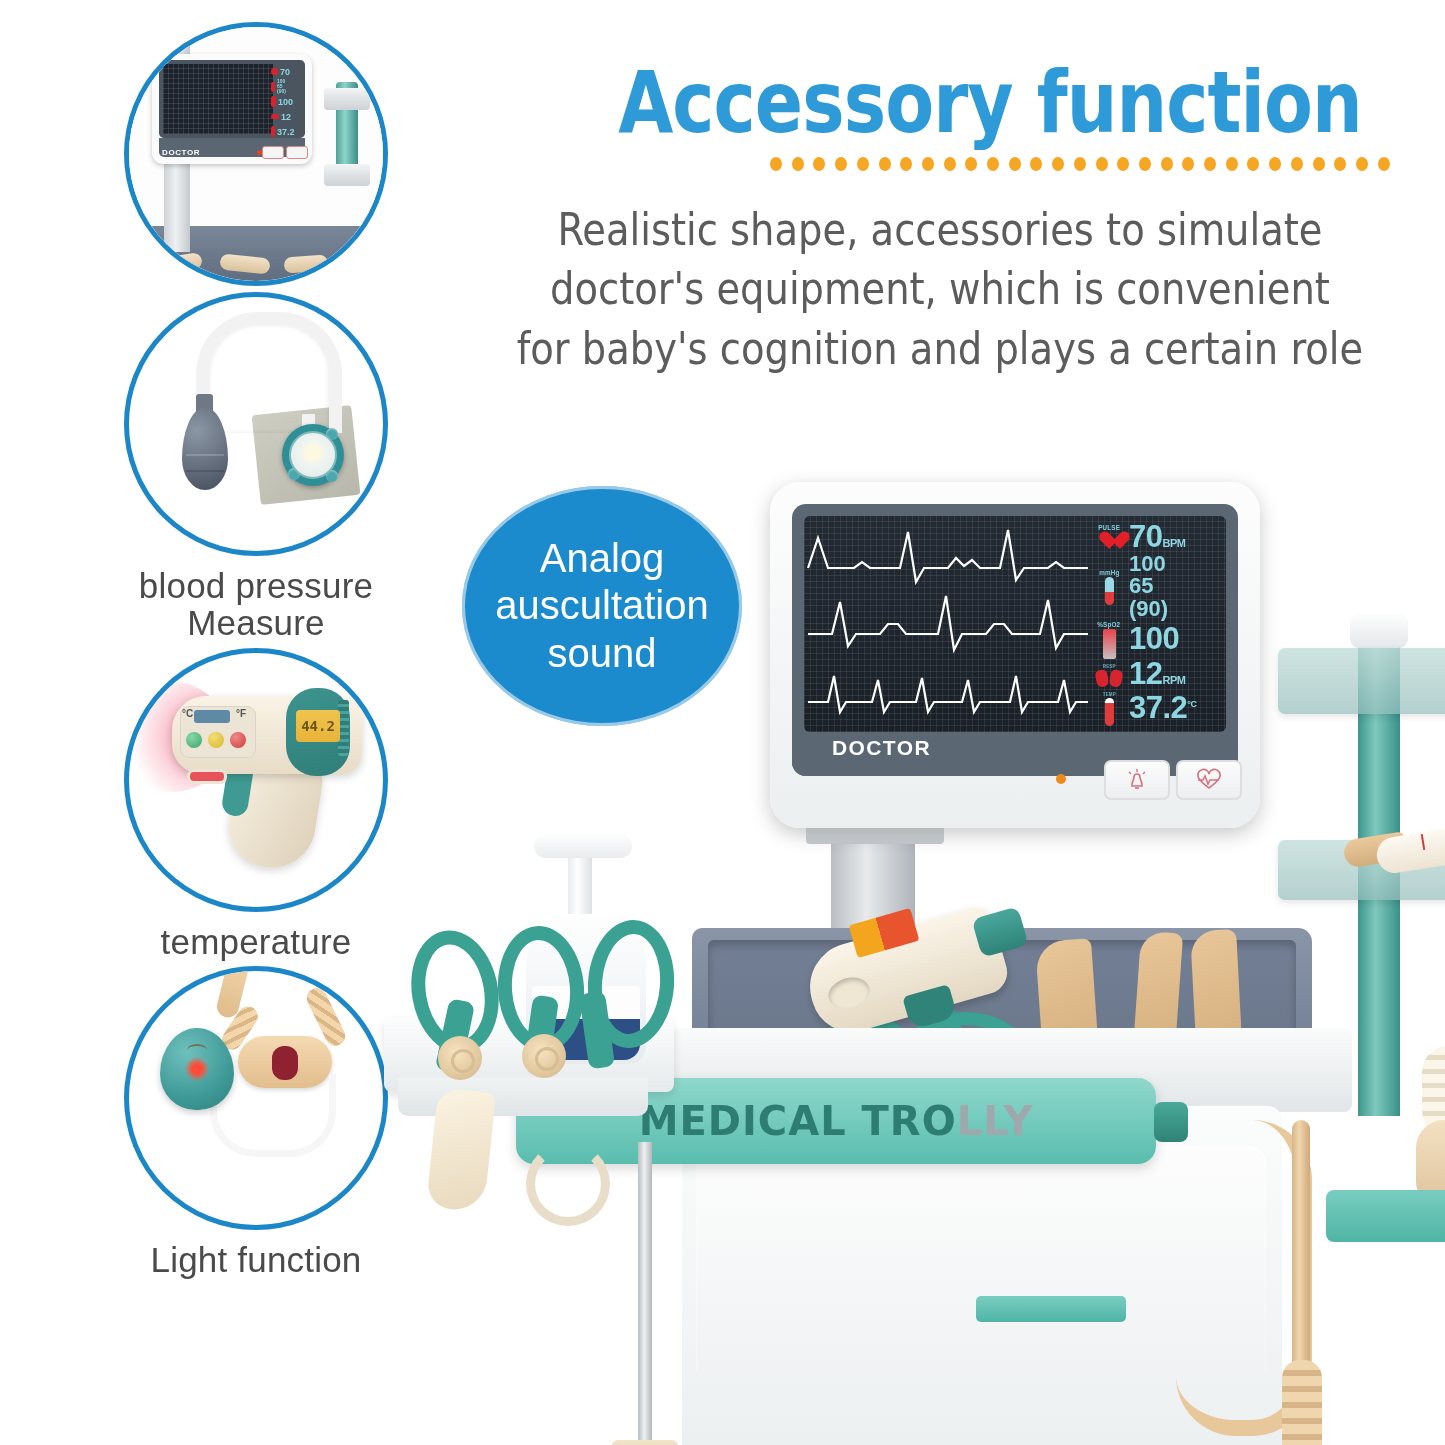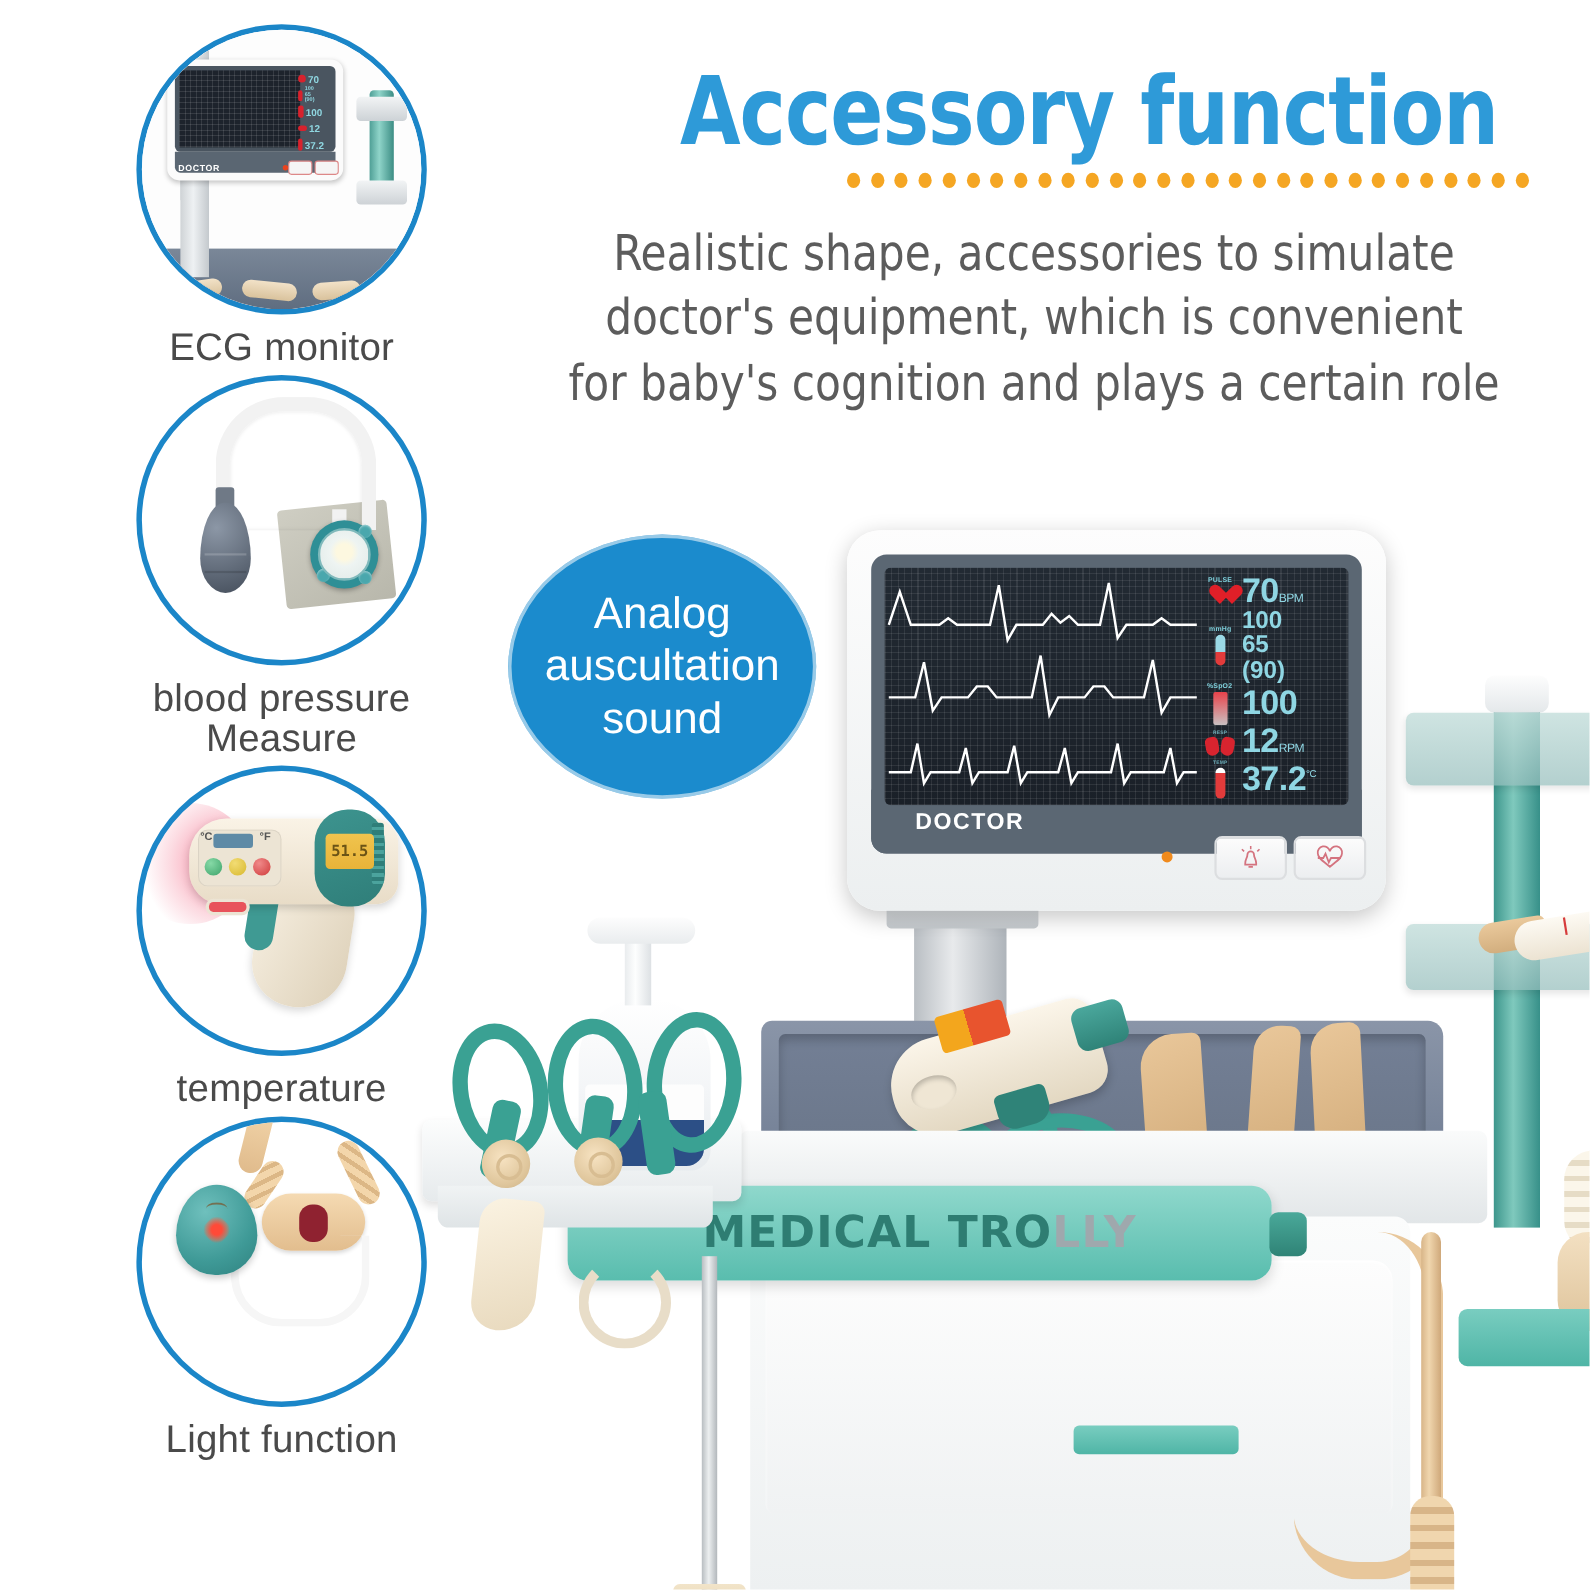--- a/index.html
+++ b/index.html
@@ -119,21 +119,21 @@
     background:
      repeating-linear-gradient(0deg,rgba(255,255,255,.085) 0 1px,transparent 1px 6px),
      repeating-linear-gradient(90deg,rgba(255,255,255,.085) 0 1px,transparent 1px 6px),
      linear-gradient(180deg,#222a33,#1a2028);}
   .ecg-svg{position:absolute;left:0;top:0;width:288px;height:216px;}
   .vitals{position:absolute;right:6px;top:6px;width:124px;height:204px;display:flex;flex-direction:column;justify-content:space-between;}
   .vrow{display:flex;align-items:center;gap:7px;}
   .vicon{width:26px;display:flex;flex-direction:column;align-items:center;}
   .vlbl{font-size:7px;color:#7fd0dc;font-weight:bold;letter-spacing:.2px;line-height:8px;white-space:nowrap;transform:scale(.9);}
   .vval{color:#8fd6e3;font-weight:bold;font-size:31px;line-height:.98;letter-spacing:-.5px;}
-  .vunit{font-size:11px;font-weight:normal;}
+  .vunit{font-size:11px;font-weight:bold;}
   .vstack{color:#8fd6e3;font-weight:bold;font-size:22px;line-height:1.02;}
   .heart{width:21px;height:19px;position:relative;}
   .heart:before,.heart:after{content:"";position:absolute;top:0;width:11px;height:17px;background:#e01f28;border-radius:11px 11px 0 0;}
   .heart:before{left:10px;transform:rotate(-45deg);transform-origin:0 100%;}
   .heart:after{left:10px;transform:rotate(45deg);transform-origin:100% 100%;}
   .thermo{width:9px;height:28px;background:linear-gradient(180deg,#9ad9e6 0 55%,#e23b3b 55% 100%);border-radius:5px;position:relative;}
   .thermo.red{background:linear-gradient(180deg,#fff 0 18%,#e23b3b 18% 100%);}
   .bar{width:13px;height:30px;background:linear-gradient(180deg,#e8424a,#c9bfc0);border-radius:2px;}
   .lungs{width:26px;height:17px;position:relative;}
   .lungs:before,.lungs:after{content:"";position:absolute;top:0;width:12px;height:17px;background:#d8242f;border-radius:7px 7px 9px 9px;}
@@ -248,23 +248,20 @@
                   </div>
               </div>
             </div>
             <div class="t1-doc">DOCTOR</div>
             <div class="t1-led"></div>
             <div class="t1-btn" style="right:28px;"></div>
             <div class="t1-btn" style="right:4px;"></div>
           </div>
         </div>
       </div>
-      <div class="caption">
-        <span class="ln">ECG monitor</span>
-      </div>
     </div>
 
     <div class="feature">
       <div class="thumb-ring">
         <div class="thumb-inner">
           <div class="t2-cuff"></div>
           <div class="t2-hose"></div>
           <div class="t2-hose2"></div>
           <div class="t2-bulbn"></div>
           <div class="t2-bulb"></div>
@@ -284,21 +281,21 @@
     <div class="feature">
       <div class="thumb-ring">
         <div class="thumb-inner">
           <div class="t3-glow"></div>
           <div class="t3-grip"></div>
           <div class="t3-trig"></div>
           <div class="t3-body"></div>
           <div class="t3-lens"></div>
           <div class="t3-fin"></div>
           <div class="t3-lcd">
-              <span>51.5</span>
+              <span>44.2</span>
             </div>
           <div class="t3-pad"></div>
           <div class="t3-dsp"></div>
           <div class="t3-uc" style="left:58px;top:60px;">°C</div>
           <div class="t3-uc" style="left:112px;top:60px;">°F</div>
           <div class="t3-b" style="left:62px;background:radial-gradient(circle at 35% 30%,#86d9a6,#3da36a);"></div>
           <div class="t3-b" style="left:84px;background:radial-gradient(circle at 35% 30%,#f2dc74,#d8b82c);"></div>
           <div class="t3-b" style="left:106px;background:radial-gradient(circle at 35% 30%,#f08a8a,#cf3a3a);"></div>
           <div class="t3-slot"></div>
         </div>

